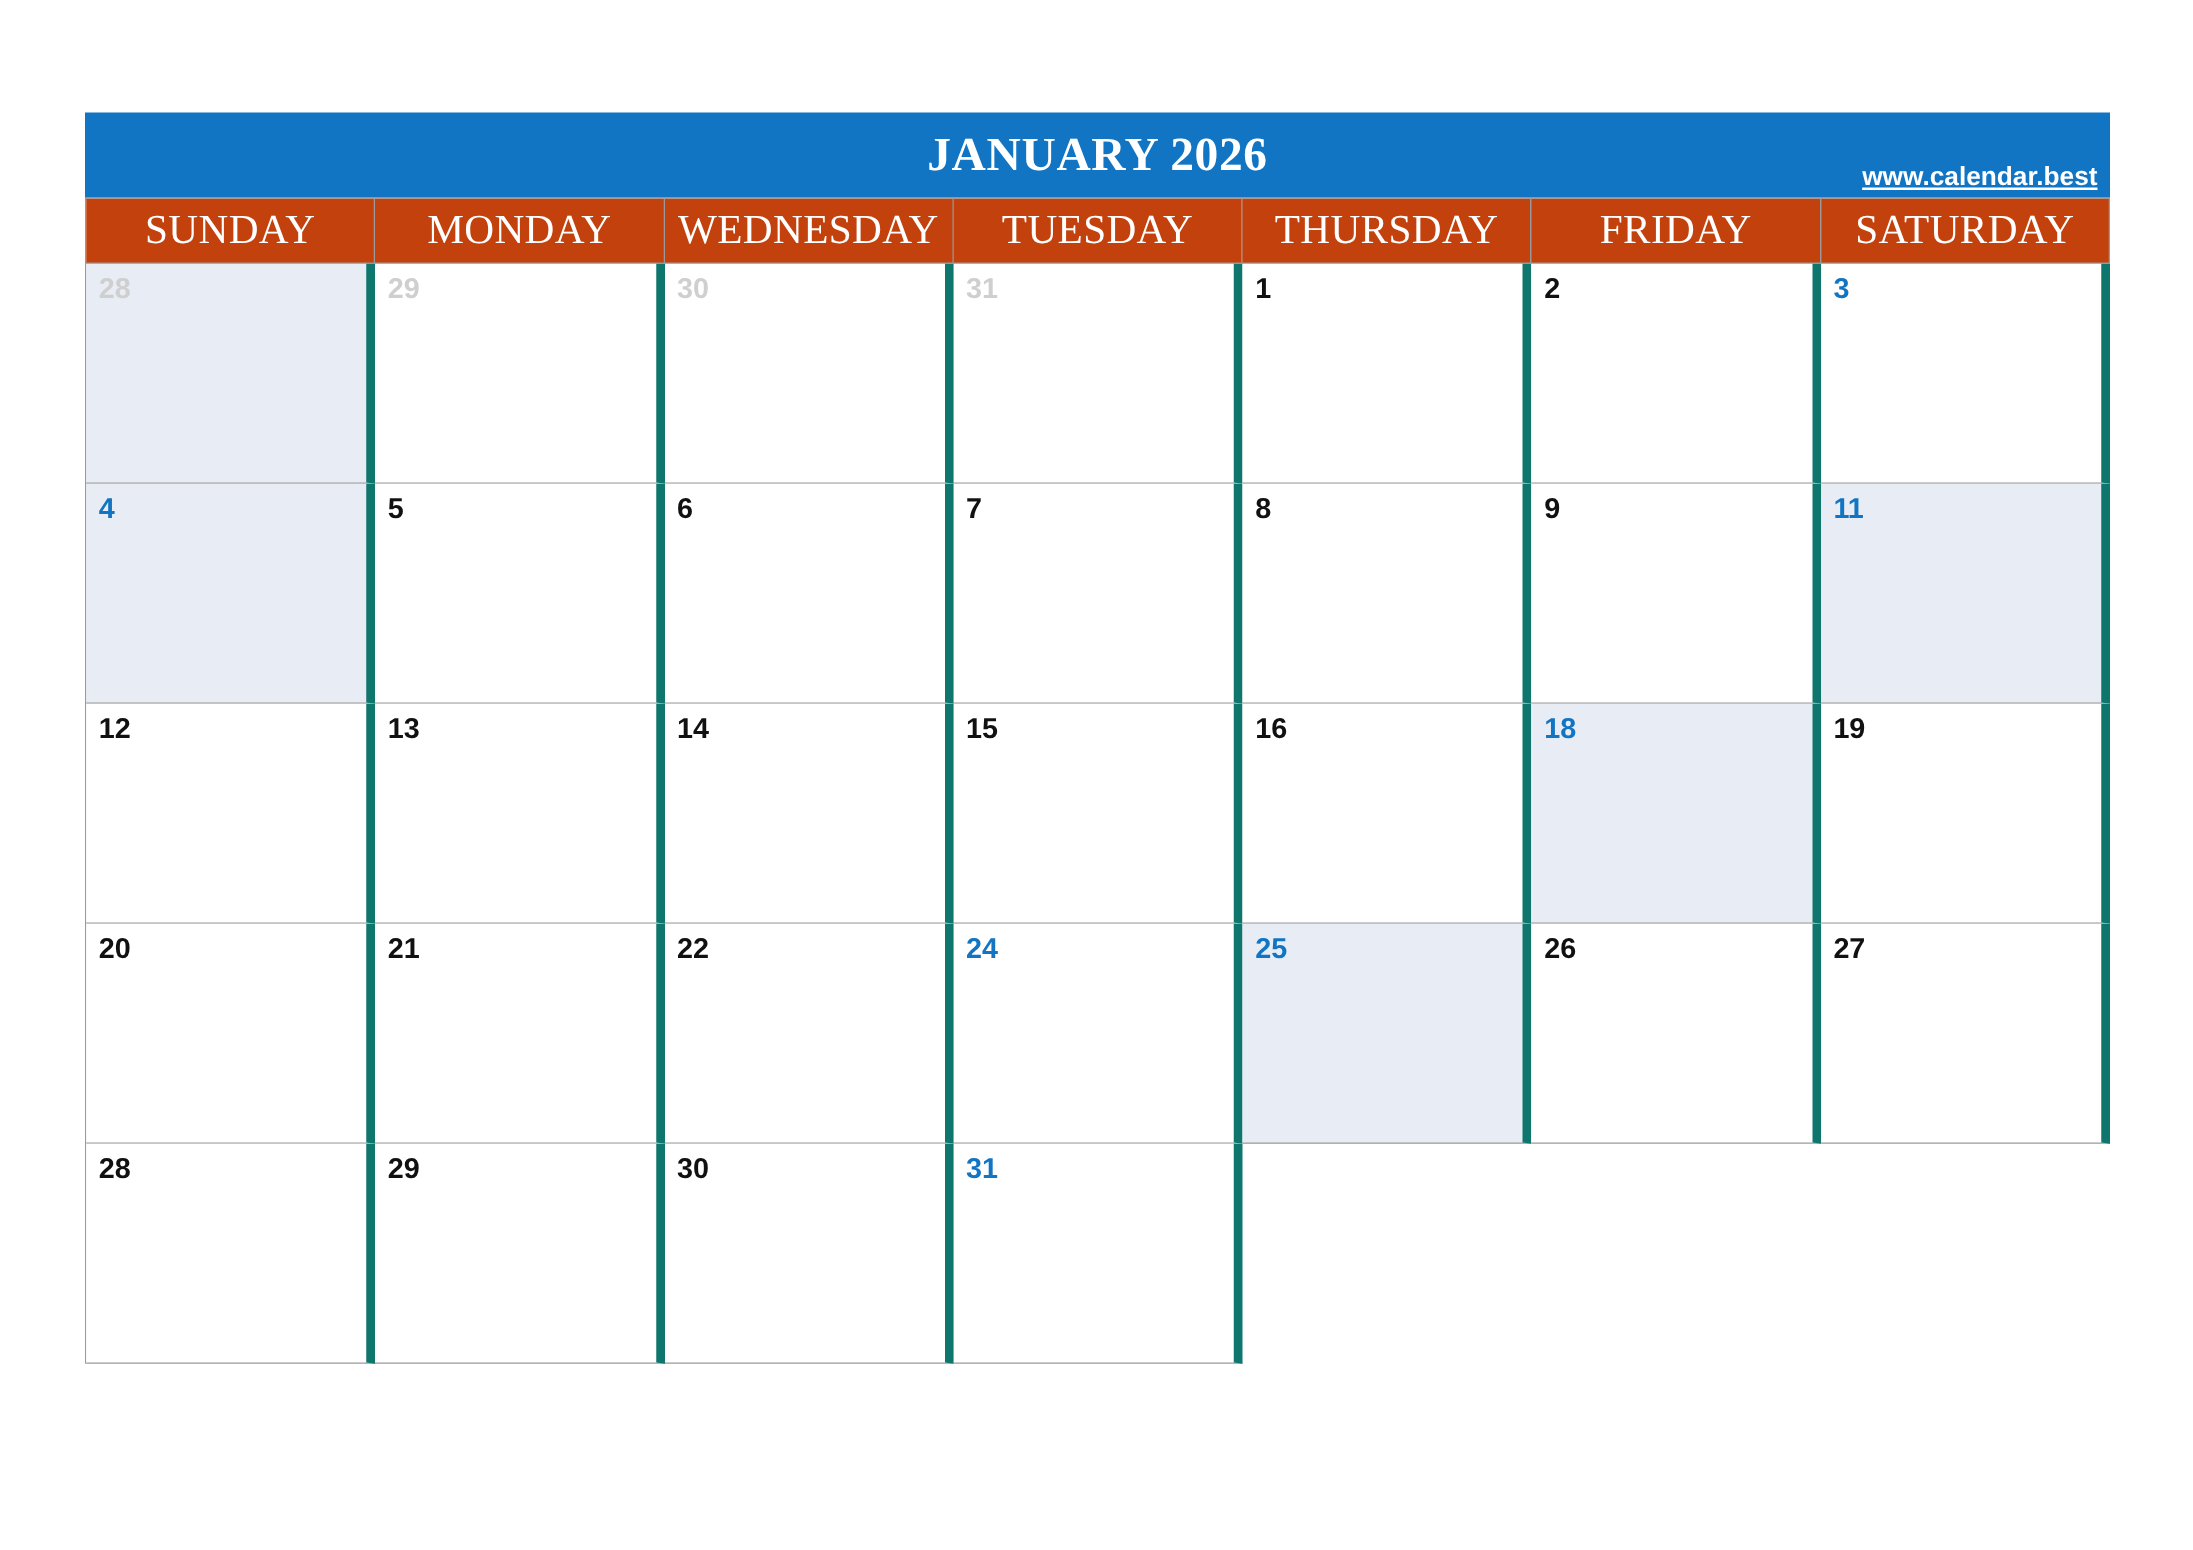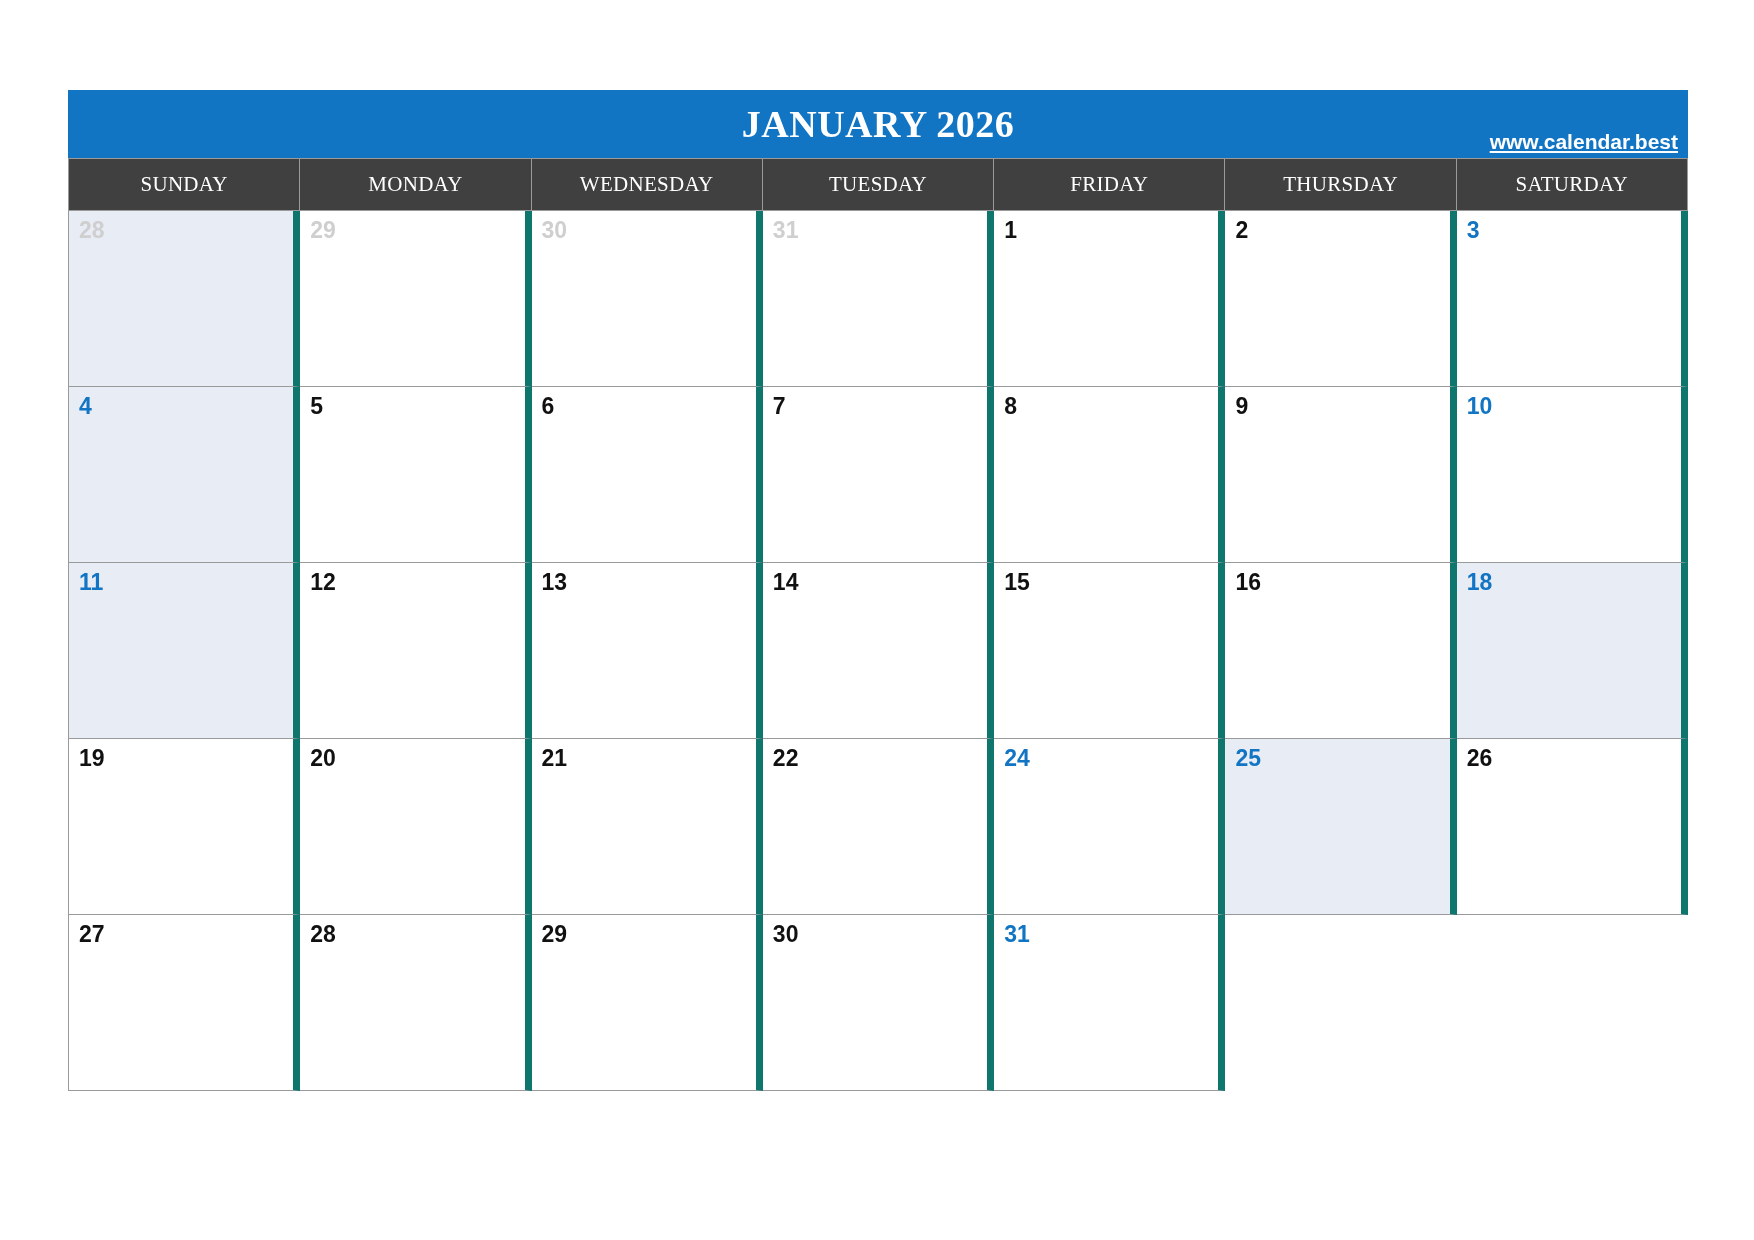--- a/index.html
+++ b/index.html
@@ -54,23 +54,23 @@
   }
 
   
   .grid {
     display: grid;
     grid-template-columns: repeat(7, 1fr);
     border-left: 1px solid #9a9a9a;
     border-top: 1px solid #9a9a9a;
   }
   .dow {
-    background: #404040;
+    background: #c2410c;
     color: #ffffff;
-    font-size: 21px;
+    font-size: 33px;
     height: 52px;
     display: flex;
     align-items: center;
     justify-content: center;
     border-right: 1px solid #9a9a9a;
     border-bottom: 1px solid #9a9a9a;
     box-sizing: border-box;
     font-family: "Liberation Serif", serif;
     letter-spacing: 0.3px;
   }
@@ -111,39 +111,38 @@
     <div class="title-bar">
       <div class="title-text">JANUARY 2026</div>
       <a class="site-link" href="#">www.calendar.best</a>
     </div>
 
     <div class="grid">
       <div class="dow">SUNDAY</div>
       <div class="dow">MONDAY</div>
       <div class="dow">WEDNESDAY</div>
       <div class="dow">TUESDAY</div>
+      <div class="dow">THURSDAY</div>
       <div class="dow">FRIDAY</div>
-      <div class="dow">THURSDAY</div>
       <div class="dow">SATURDAY</div>
 
       <div class="cell weekend-col"><span class="num other">28</span></div>
       <div class="cell"><span class="num other">29</span></div>
       <div class="cell"><span class="num other">30</span></div>
       <div class="cell"><span class="num other">31</span></div>
       <div class="cell"><span class="num cur">1</span></div>
       <div class="cell"><span class="num cur">2</span></div>
       <div class="cell"><span class="num wknd">3</span></div>
 
       <div class="cell weekend-col"><span class="num wknd">4</span></div>
       <div class="cell"><span class="num cur">5</span></div>
       <div class="cell"><span class="num cur">6</span></div>
       <div class="cell"><span class="num cur">7</span></div>
       <div class="cell"><span class="num cur">8</span></div>
       <div class="cell"><span class="num cur">9</span></div>
-      <div class="cell"><span class="num wknd">10</span></div>
 
       <div class="cell weekend-col"><span class="num wknd">11</span></div>
       <div class="cell"><span class="num cur">12</span></div>
       <div class="cell"><span class="num cur">13</span></div>
       <div class="cell"><span class="num cur">14</span></div>
       <div class="cell"><span class="num cur">15</span></div>
       <div class="cell"><span class="num cur">16</span></div>
 
       <div class="cell weekend-col"><span class="num wknd">18</span></div>
       <div class="cell"><span class="num cur">19</span></div>

